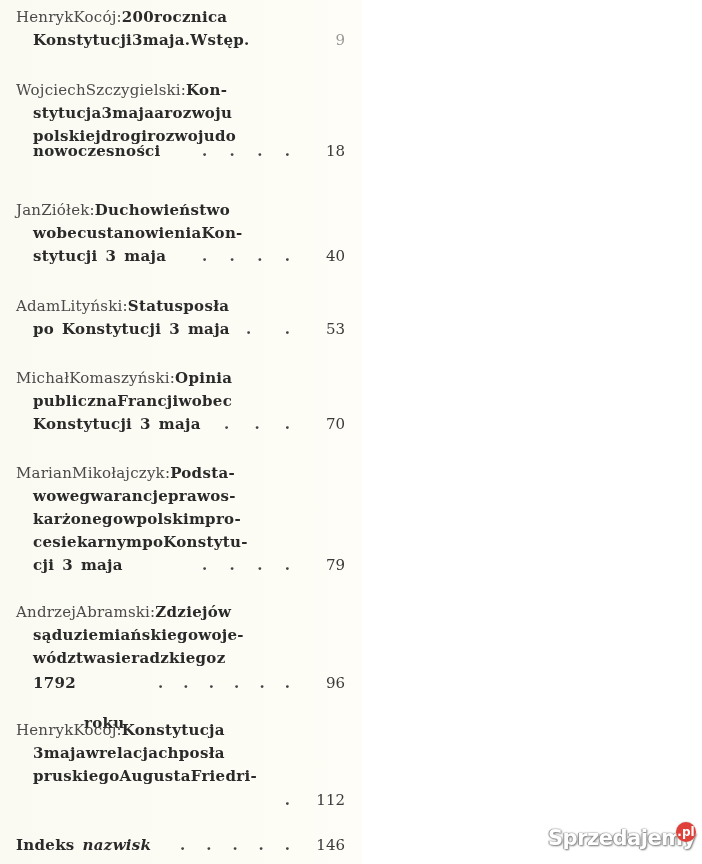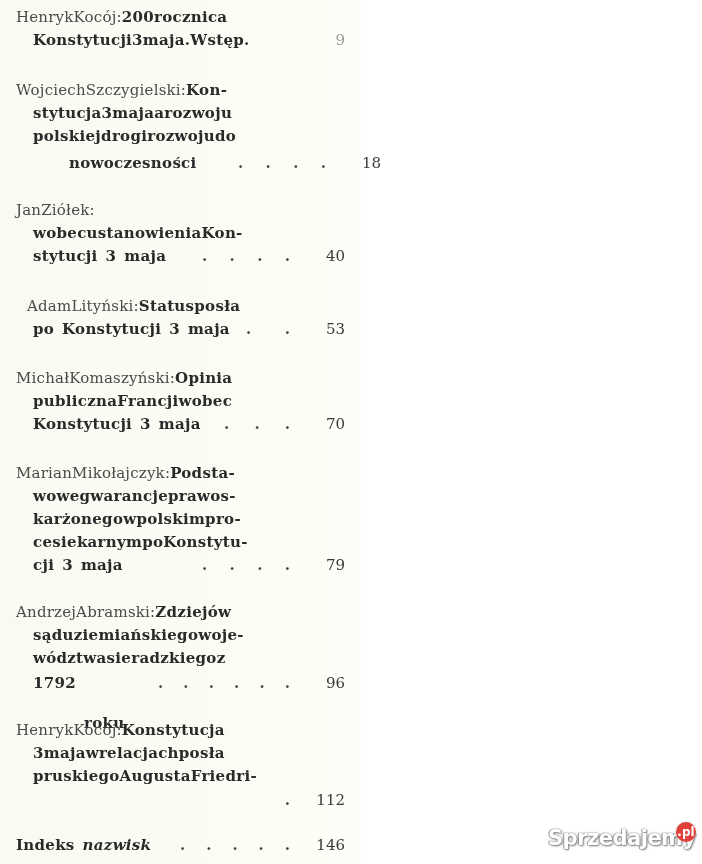--- a/index.html
+++ b/index.html
@@ -96,38 +96,39 @@
         </div>
       </div>
       <div class="line" style="top: 125px; width: 362px;">
         <div class="text cont">
           <span class="title">polskiej</span>
           <span class="title">drogi</span>
           <span class="title">rozwoju</span>
           <span class="title">do</span>
         </div>
       </div>
-      <div class="line" style="top: 152px; width: 362px; margin-left: 36px;">
+      <div class="line" style="top: 140px; width: 362px;">
         <div class="text cont leftonly">
           <span class="title">nowoczesności</span>
         </div>
         <div class="dots" style="left: 202px; width: 88px;">
           <span>.</span>
           <span>.</span>
           <span>.</span>
           <span>.</span>
         </div>
         <div class="pg">18</div>
       </div>
     </div>
     <div>
       <div class="line" style="top: 199px; width: 362px;">
         <div class="text first">
           <span class="author">Jan</span>
           <span class="author">Ziółek:</span>
+          <span class="title">Duchowieństwo</span>
         </div>
       </div>
       <div class="line" style="top: 222px; width: 362px;">
         <div class="text cont">
           <span class="title">wobec</span>
           <span class="title">ustanowienia</span>
           <span class="title">Kon-</span>
         </div>
       </div>
       <div class="line" style="top: 245px; width: 362px;">
@@ -139,21 +140,21 @@
         <div class="dots" style="left: 202px; width: 88px;">
           <span>.</span>
           <span>.</span>
           <span>.</span>
           <span>.</span>
         </div>
         <div class="pg">40</div>
       </div>
     </div>
     <div>
-      <div class="line" style="top: 295px; width: 362px; margin-left: 11px;">
+      <div class="line" style="top: 295px; width: 362px;">
         <div class="text first">
           <span class="author">Adam</span>
           <span class="author">Lityński:</span>
           <span class="title">Status</span>
           <span class="title">posła</span>
         </div>
       </div>
       <div class="line" style="top: 318px; width: 362px;">
         <div class="text cont leftonly">
           <span class="title">po</span>

